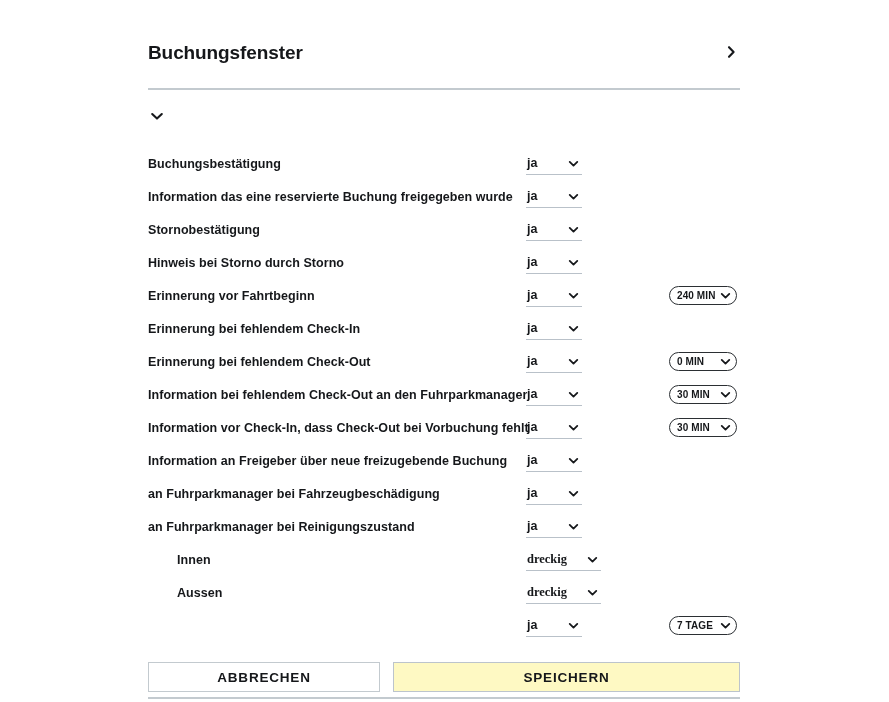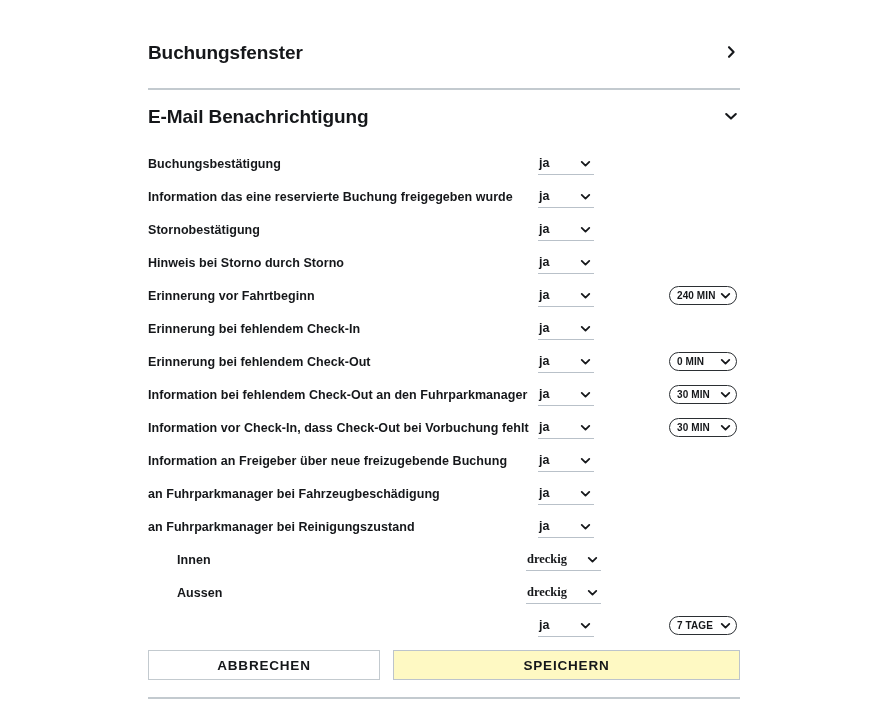--- a/index.html
+++ b/index.html
@@ -76,21 +76,21 @@
     position: absolute;
     display: flex;
     align-items: center;
     justify-content: space-between;
     border-bottom: 1px solid #b9c1c9;
     height: 22px;
     padding: 0 2px 0 1px;
     cursor: pointer;
     background: transparent;
   }
-  .sel.yes { left: 378px; width: 56px; margin-left: 12px; }
+  .sel.yes { left: 378px; width: 56px; }
   .sel.dirty { left: 378px; width: 75px; font-family: Liberation Serif, serif; }
   .sel-val {
     font-size: 12.5px;
     font-weight: 700;
     color: #15171a;
     line-height: 1;
   }
   .caret {
     width: 13px;
     height: 13px;
@@ -124,21 +124,21 @@
     line-height: 1;
     letter-spacing: 0.1px;
   }
   .pill .caret { width: 11px; height: 11px; }
 
   
   .btn-row {
     position: relative;
     display: flex;
     gap: 13px;
-    margin-top: 8px;
+    margin-top: 20px;
     text-align: right;
   }
   .btn {
     height: 30px;
     display: flex;
     align-items: center;
     justify-content: center;
     font-size: 13.5px;
     font-weight: 700;
     letter-spacing: 0.8px;
@@ -181,21 +181,20 @@
           <path d="M5 2.2 L9.6 7 L5 11.8" stroke="#16181b" stroke-width="2.1" stroke-linecap="round" stroke-linejoin="round"></path>
         </svg>
       </div>
     </div>
 
     <div style="height:5px"></div>
     <div class="divider"></div>
 
     <div style="height:17px"></div>
     <div class="section-header">
-      <div class="section-title">E-Mail Benachrichtigung</div>
       <div class="chev-head">
         <svg width="14" height="14" viewBox="0 0 14 14" fill="none" aria-hidden="true">
           <path d="M2.2 5 L7 9.6 L11.8 5" stroke="#16181b" stroke-width="2.1" stroke-linecap="round" stroke-linejoin="round"></path>
         </svg>
       </div>
     </div>
 
     <div class="rows" id="rows">
         <div class="row">
           <div class="row-label">Buchungsbestätigung</div>

